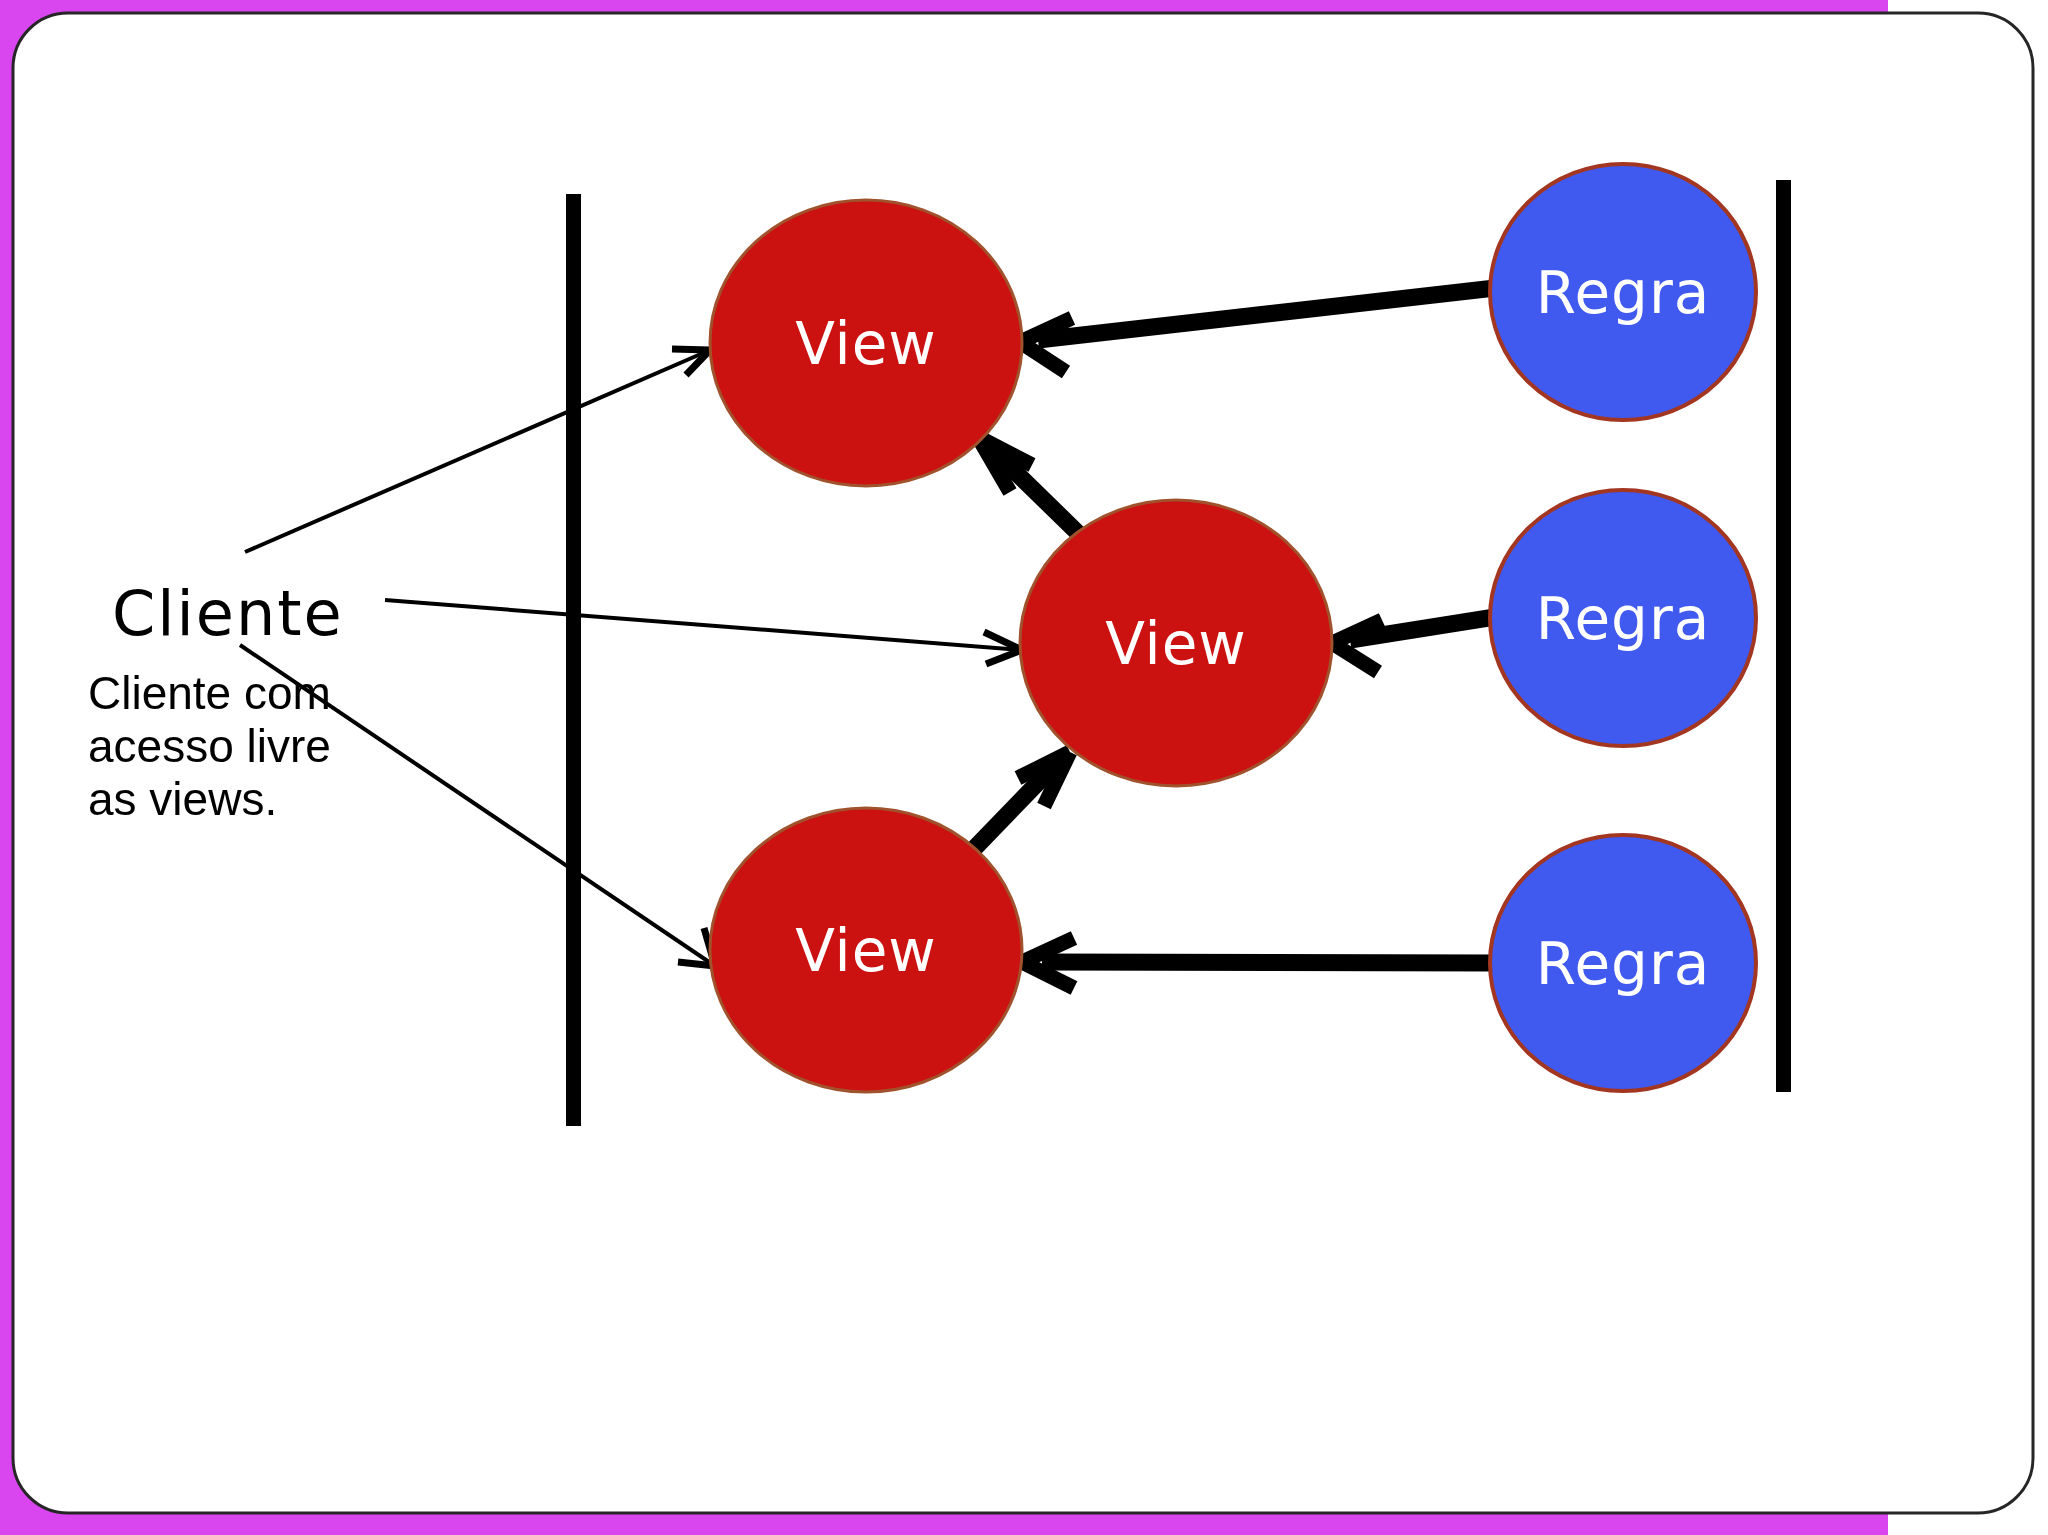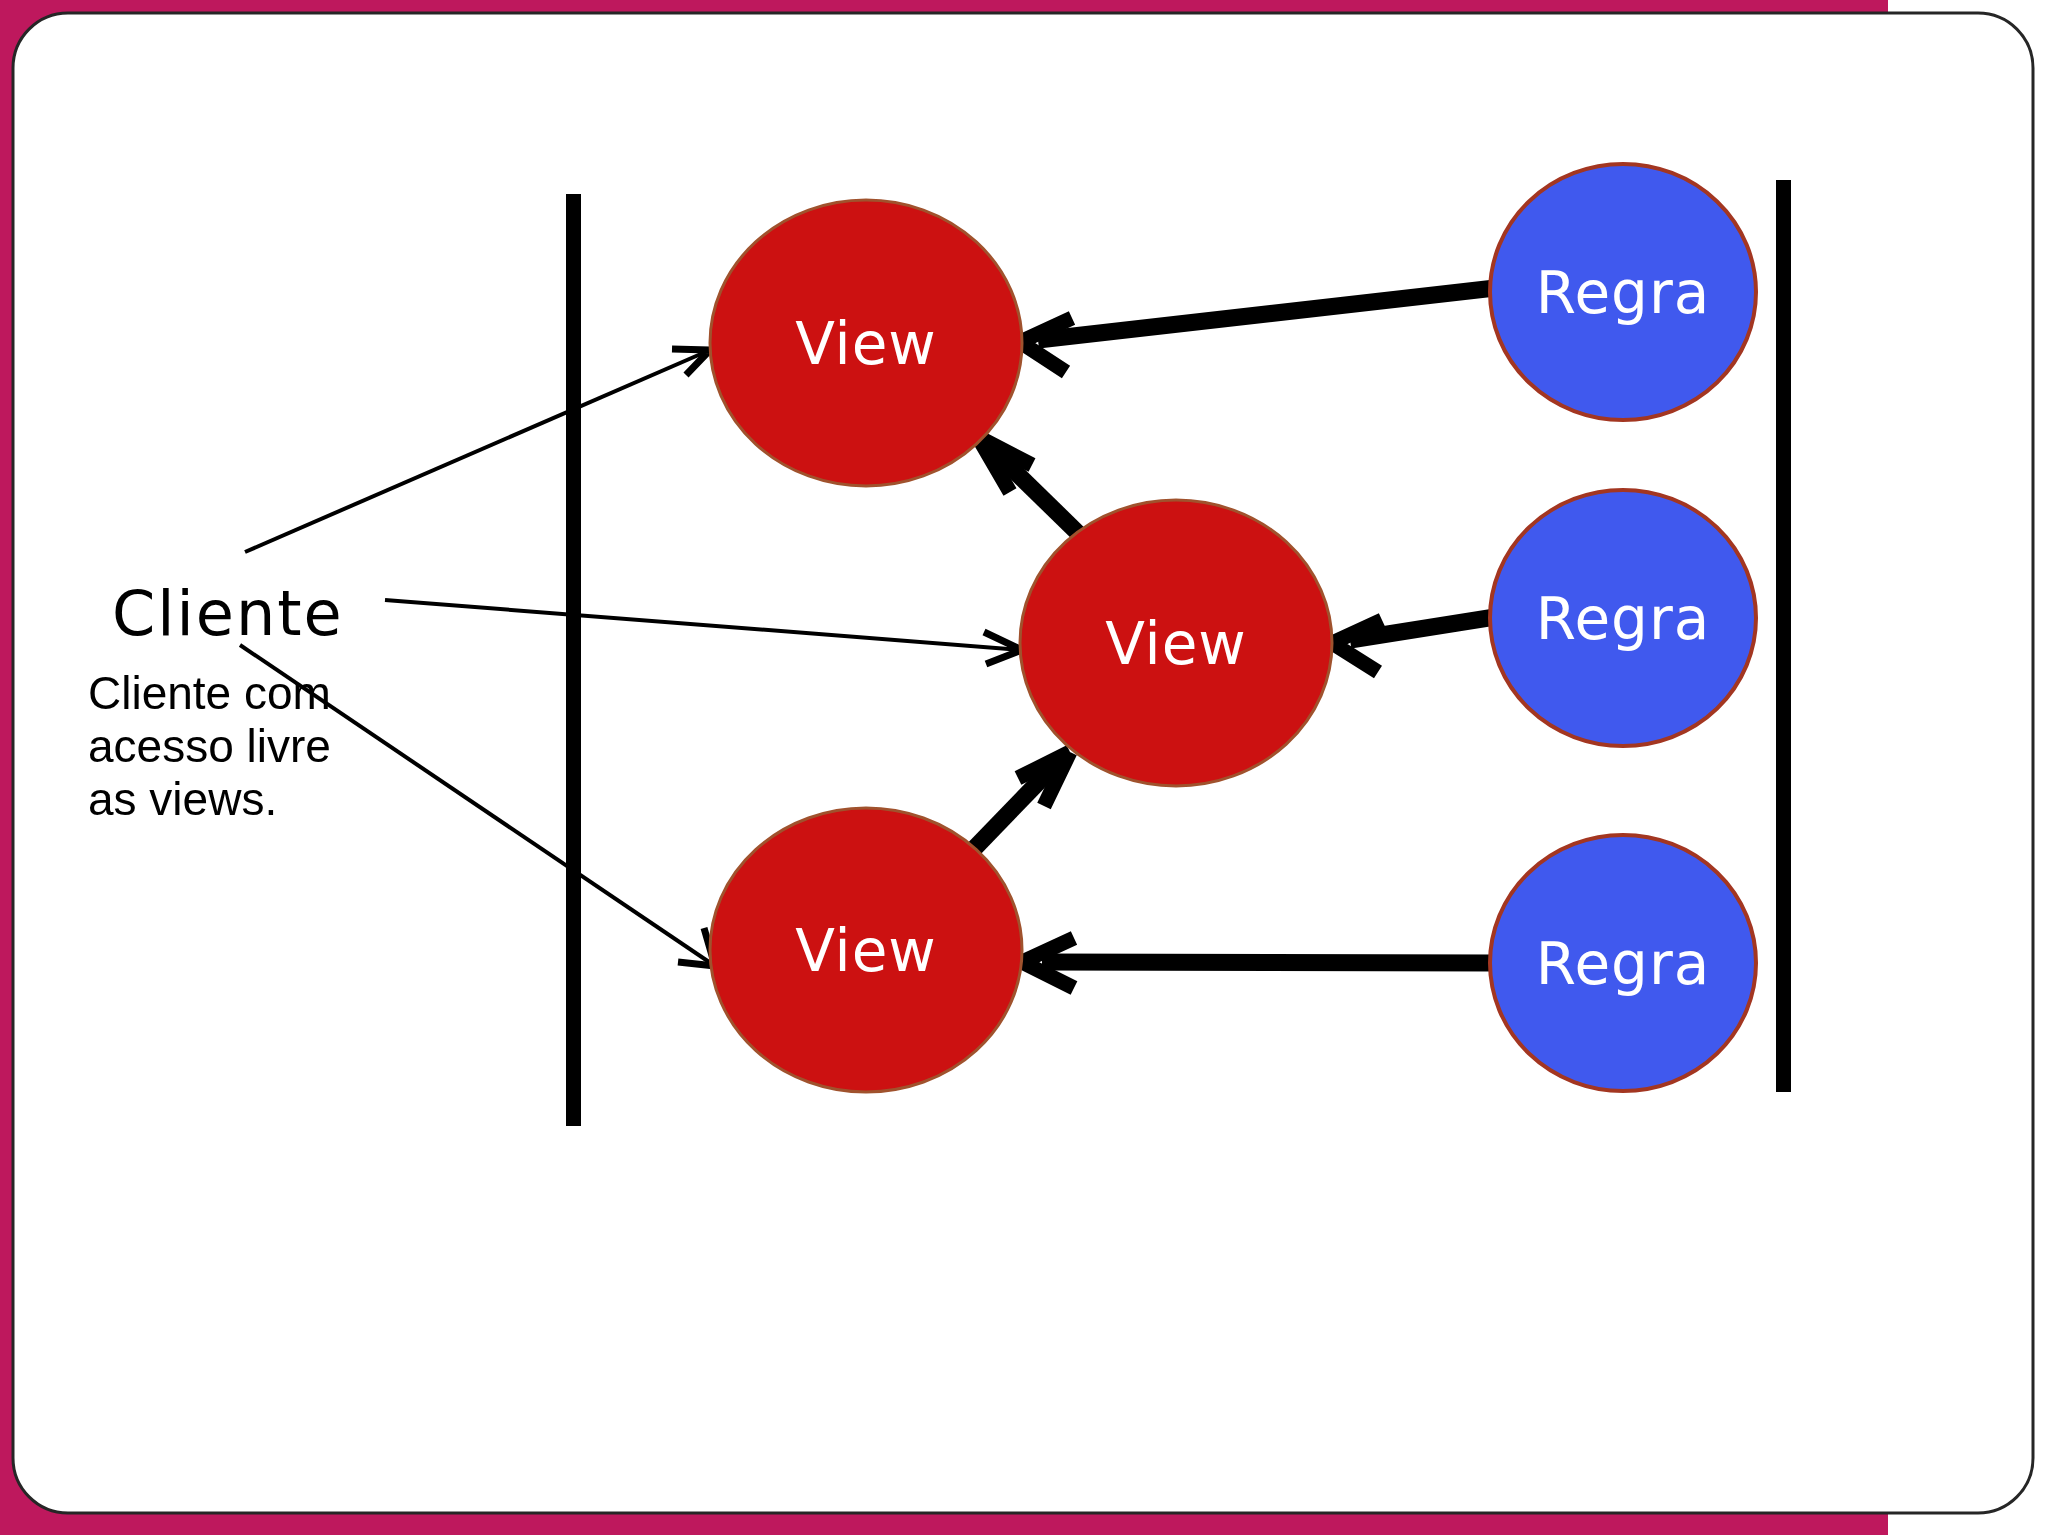--- a/index.html
+++ b/index.html
@@ -10,21 +10,21 @@
   body {
     width: 2048px;
     height: 1535px;
     font-family: "DejaVu Sans", sans-serif;
     overflow: hidden;
   }
   #slide {
     position: relative;
     width: 1888px;
     height: 1535px;
-    background: #be185d;
+    background: #d946ef;
   }
   #slide-svg {
     position: absolute;
     left: 0;
     top: 0;
     width: 2048px;
     height: 1535px;
     display: block;
   }
   .node-label {

